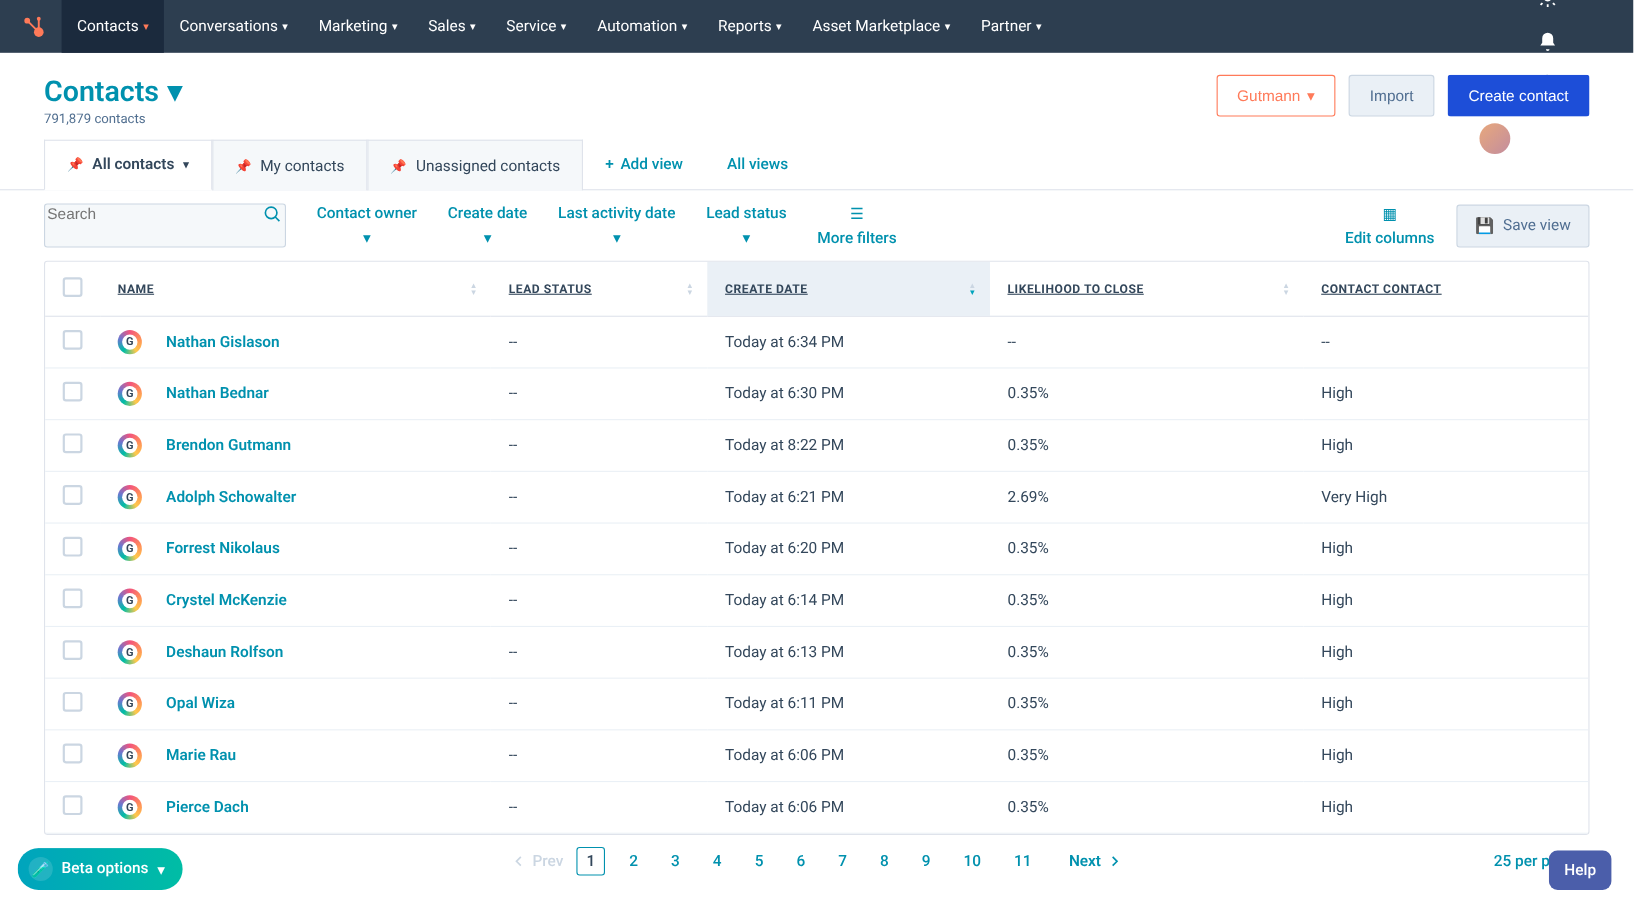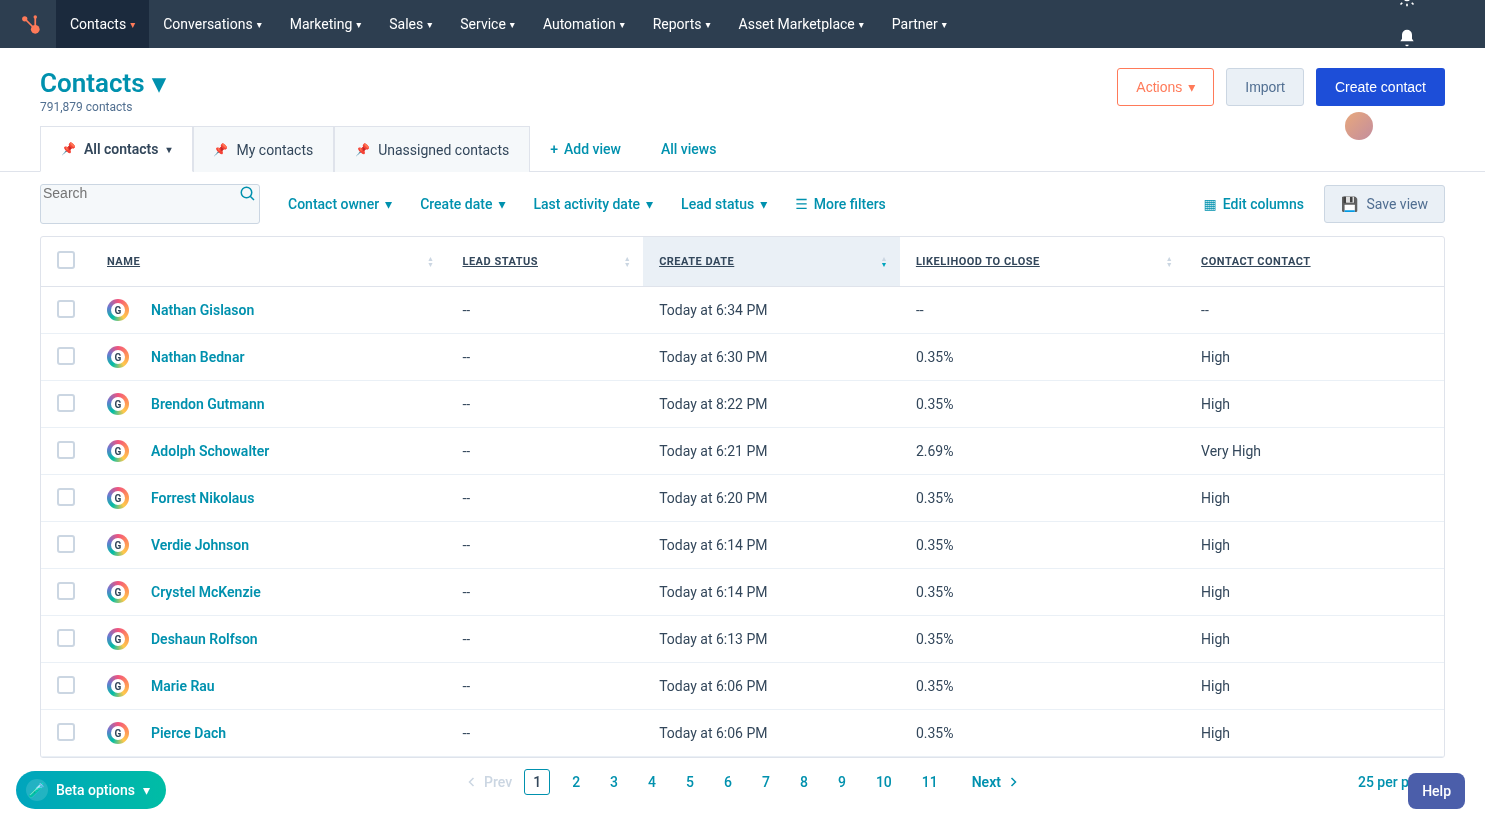--- a/index.html
+++ b/index.html
@@ -30,21 +30,21 @@
 .tabs { display: flex; border-bottom: 1px solid #dfe3eb; padding-left: 40px; align-items: stretch; }
 .tab { border: 1px solid #dfe3eb; border-bottom: none; padding: 14px 20px; background: #f5f8fa; font-size: 14px; color: #33475b; position: relative; display: flex; align-items: center; gap: 8px; cursor: pointer; margin-bottom: -1px; }
 .tab.active { background: #fff; font-weight: 600; border-bottom: 1px solid #fff; }
 .tab .pin { font-size: 12px; color: #7c98b6; }
 .tab-link { padding: 14px 20px; color: #0091ae; font-weight: 500; display: flex; align-items: center; gap: 6px; cursor: pointer; }
 
 .filter-bar { display: flex; align-items: center; padding: 12px 40px; gap: 28px; }
 .search-box { border: 1px solid #cbd6e2; border-radius: 3px; width: 220px; height: 40px; display: flex; align-items: flex-start; padding: 0 2px; background: #f5f8fa; }
 .search-box input { border: none; outline: none; background: transparent; flex: 1; font-size: 14px; color: #33475b; }
 .search-box .sicon { color: #0091ae; }
-.filter-btn { color: #0091ae; font-weight: 500; display: flex; align-items: center; gap: 6px; cursor: pointer; }
+.filter-btn { color: #0091ae; font-weight: 500; display: flex; align-items: center; gap: 6px; cursor: pointer; flex-direction: column; }
 .filter-right { margin-left: auto; display: flex; gap: 20px; align-items: center; }
 .save-view { background: #eaf0f6; border: 1px solid #cbd6e2; padding: 10px 16px; border-radius: 3px; color: #506e91; display: flex; gap: 8px; align-items: center; cursor: pointer; }
 
 .table-wrap { margin: 0 40px; border: 1px solid #dfe3eb; border-radius: 3px; overflow-x: auto; }
 table { width: 100%; border-collapse: collapse; }
 th { text-align: left; padding: 14px 16px; font-size: 11px; font-weight: 700; color: #33475b; letter-spacing: 0.5px; border-bottom: 1px solid #dfe3eb; position: relative; text-decoration: underline; }
 th.sorted { background: #eaf0f6; }
 .sort-ind { position: absolute; right: 12px; top: 50%; transform: translateY(-50%); display: flex; flex-direction: column; font-size: 7px; color: #cbd6e2; line-height: 6px; }
 th.sorted .sort-ind .down { color: #00a4bd; }
 td { padding: 12px 16px; border-bottom: 1px solid #eaf0f6; font-size: 14px; color: #33475b; }
@@ -147,21 +147,21 @@
 <div class="page-header">
   <div class="page-title-wrap">
     <div class="page-title">
         <span>Contacts</span>
         <span>▾</span>
       </div>
     <div class="page-subtitle">791,879 contacts</div>
   </div>
   <div class="header-actions">
     <button class="btn btn-outline">
-        <span>Actions</span>
+        <span>Gutmann</span>
         <span>▾</span>
       </button>
     <button class="btn btn-secondary">Import</button>
     <button class="btn btn-primary">Create contact</button>
   </div>
 </div>
 
 <div class="tabs">
   <div class="tab active">
       <span class="pin">📌</span>
@@ -313,51 +313,51 @@
     <td>--</td>
     <td>Today at 6:20 PM</td>
     <td>0.35%</td>
     <td>High</td>
         </tr>
         <tr>
     <td><span class="chk"></span></td>
     <td>
             <div class="name-cell">
               <div class="contact-avatar"></div>
-              <span class="contact-link">Verdie Johnson</span>
+              <span class="contact-link">Crystel McKenzie</span>
             </div>
           </td>
     <td>--</td>
     <td>Today at 6:14 PM</td>
     <td>0.35%</td>
     <td>High</td>
         </tr>
         <tr>
     <td><span class="chk"></span></td>
     <td>
             <div class="name-cell">
               <div class="contact-avatar"></div>
-              <span class="contact-link">Crystel McKenzie</span>
-            </div>
-          </td>
-    <td>--</td>
-    <td>Today at 6:14 PM</td>
-    <td>0.35%</td>
-    <td>High</td>
-        </tr>
-        <tr>
-    <td><span class="chk"></span></td>
-    <td>
-            <div class="name-cell">
-              <div class="contact-avatar"></div>
               <span class="contact-link">Deshaun Rolfson</span>
             </div>
           </td>
     <td>--</td>
     <td>Today at 6:13 PM</td>
+    <td>0.35%</td>
+    <td>High</td>
+        </tr>
+        <tr>
+    <td><span class="chk"></span></td>
+    <td>
+            <div class="name-cell">
+              <div class="contact-avatar"></div>
+              <span class="contact-link">Opal Wiza</span>
+            </div>
+          </td>
+    <td>--</td>
+    <td>Today at 6:11 PM</td>
     <td>0.35%</td>
     <td>High</td>
         </tr>
         <tr>
     <td><span class="chk"></span></td>
     <td>
             <div class="name-cell">
               <div class="contact-avatar"></div>
               <span class="contact-link">Marie Rau</span>
             </div>

